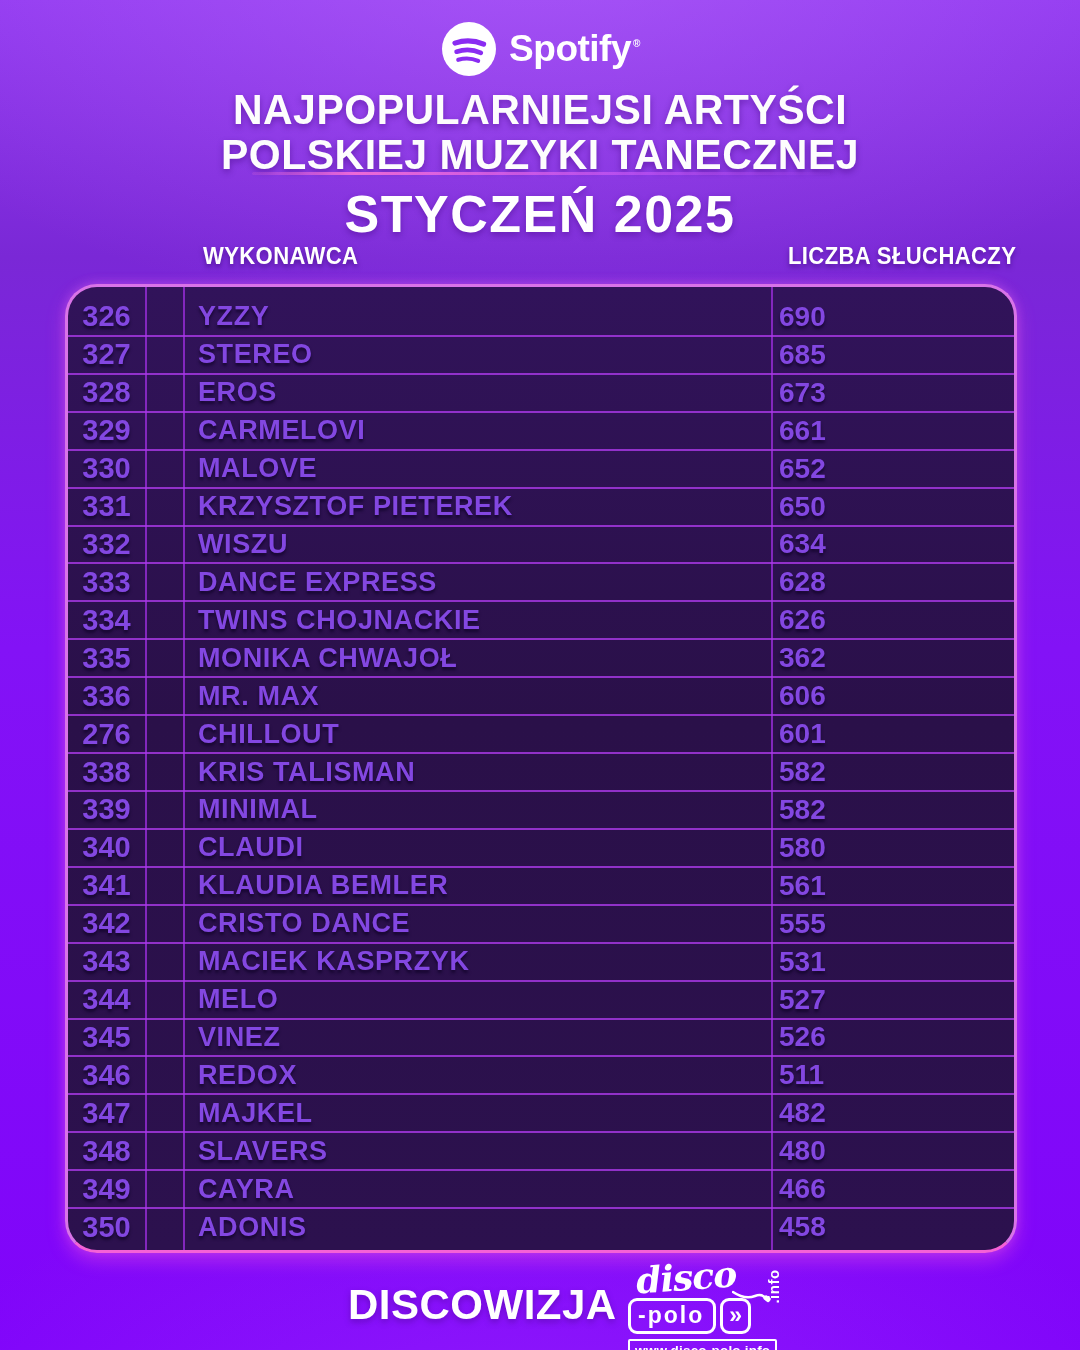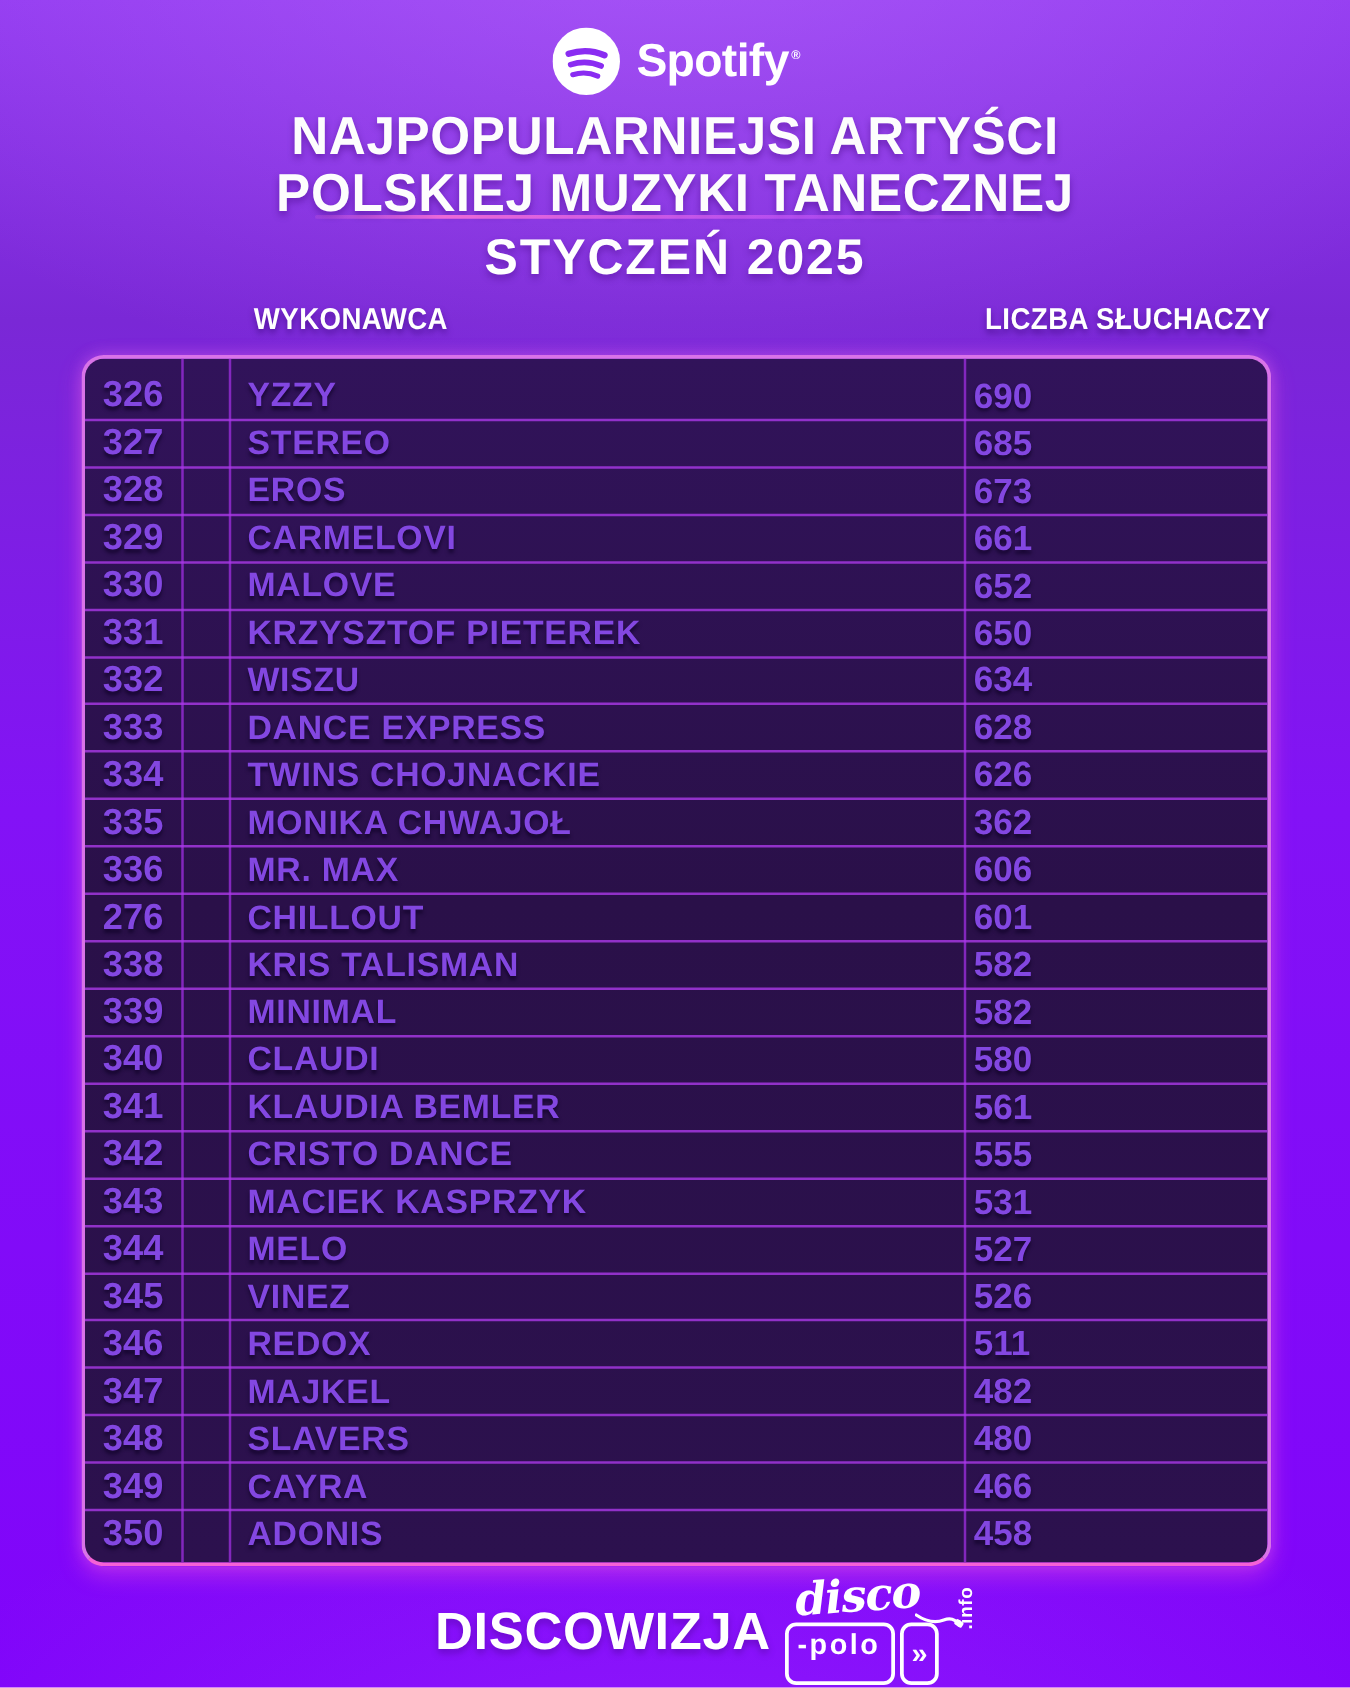--- a/index.html
+++ b/index.html
@@ -16,31 +16,31 @@
   .spotify-icon{width:54px;height:54px;display:block;}
   .spotify-word{color:#fff;font-size:37px;font-weight:700;letter-spacing:-0.5px;position:relative;}
   .spotify-reg{color:#fff;font-size:10px;position:relative;top:-14px;left:2px;}
   .title{position:absolute;left:0;width:100%;text-align:center;color:#fdfdfd;font-weight:800;
          font-size:41px;letter-spacing:0.5px;text-shadow:0 3px 6px rgba(60,0,120,0.45);transform:scaleY(1.04);}
   .title.l1{top:86px;}
   .title.l2{top:131px;}
   .title-underline{position:absolute;top:172px;left:252px;width:578px;height:3px;border-radius:2px;
          background:linear-gradient(90deg,rgba(255,120,215,0.15),rgba(255,115,215,0.85) 18%,rgba(215,95,250,0.55) 65%,rgba(190,90,250,0.05));}
   .subtitle{position:absolute;top:184px;left:0;width:100%;text-align:center;color:#fff;
-         font-weight:700;font-size:40px;letter-spacing:1.5px;text-shadow:0 3px 6px rgba(60,0,120,0.4);}
+         font-weight:700;font-size:52px;letter-spacing:1.5px;text-shadow:0 3px 6px rgba(60,0,120,0.4);}
   
   .colhead{position:absolute;top:242px;color:#fff;font-weight:700;font-size:24px;letter-spacing:0.4px;
          text-shadow:0 3px 5px rgba(50,0,110,0.55);transform:scaleX(0.92);transform-origin:left center;white-space:nowrap;}
   .colhead.artist{left:203px;}
   .colhead.listeners{left:788px;}
   
   .rank-table{
     position:absolute;left:65px;top:284px;width:952px;height:969px;box-sizing:border-box;
     background:linear-gradient(180deg,#31135a 0%,#2a1049 45%,#2c114e 100%);
-    border:3px solid #d973e8;border-bottom-color:#f561d6;border-radius:18px;
+    border:3px solid #d973e8;border-bottom-color:#f561d6;border-radius:32px;
     box-shadow:0 7px 18px rgba(248,90,220,0.42), 0 -2px 10px rgba(230,120,250,0.25);
     display:flex;flex-direction:column;padding:12px 0 5px 0;overflow:hidden;
   }
   .vline{position:absolute;top:0;bottom:0;width:2px;background:rgba(146,44,208,0.85);}
   .vline.v1{left:77px;}
   .vline.v2{left:115px;}
   .vline.v3{left:703px;}
   .row{flex:1;display:grid;grid-template-columns:77px 38px 588px 1fr;align-items:center;position:relative;}
   .row + .row{border-top:2px solid rgba(171,57,232,0.8);}
   .cell{color:#8347e1;font-weight:700;text-shadow:0 3px 3px rgba(12,0,35,0.65);white-space:nowrap;}
@@ -48,21 +48,21 @@
   .cell.artist{font-size:27px;padding-left:15px;letter-spacing:0.6px;}
   .cell.count{font-size:28px;padding-left:8px;}
   
   .footer-brand{position:absolute;left:348px;top:1281px;color:#fff;font-weight:800;font-size:42px;
          letter-spacing:0.5px;text-shadow:0 3px 6px rgba(60,0,120,0.4);}
   .dp-logo{position:absolute;left:628px;top:1262px;width:150px;color:#fff;}
   .dp-script{font-family:"DejaVu Serif",serif;font-style:italic;font-weight:700;font-size:36px;
          line-height:30px;margin-left:8px;letter-spacing:-1px;transform:rotate(-4deg);display:inline-block;}
   .dp-cable{position:absolute;left:104px;top:22px;}
   .dp-boxrow{display:flex;gap:4px;margin-top:4px;align-items:stretch;}
-  .dp-polo-box{border:3px solid #fff;border-radius:9px;padding:1px 9px 16px 7px;font-weight:700;font-size:23px;letter-spacing:2px;}
+  .dp-polo-box{border:3px solid #fff;border-radius:9px;padding:1px 9px 2px 7px;font-weight:700;font-size:23px;letter-spacing:2px;}
   .dp-chev-box{border:3px solid #fff;border-radius:9px;padding:1px 6px 2px 6px;font-weight:800;font-size:23px;display:flex;align-items:center;}
   .dp-info{position:absolute;right:-12px;top:16px;font-weight:700;font-size:15px;transform:rotate(-90deg);letter-spacing:0.5px;}
   .dp-url-box{border:2.5px solid #fff;border-radius:2px;margin-top:5px;padding:2px 5px;font-weight:700;font-size:13.5px;
          text-align:center;width:fit-content;letter-spacing:0.2px;}
 </style>
 </head>
 <body>
 
 <div class="canvas">
 

